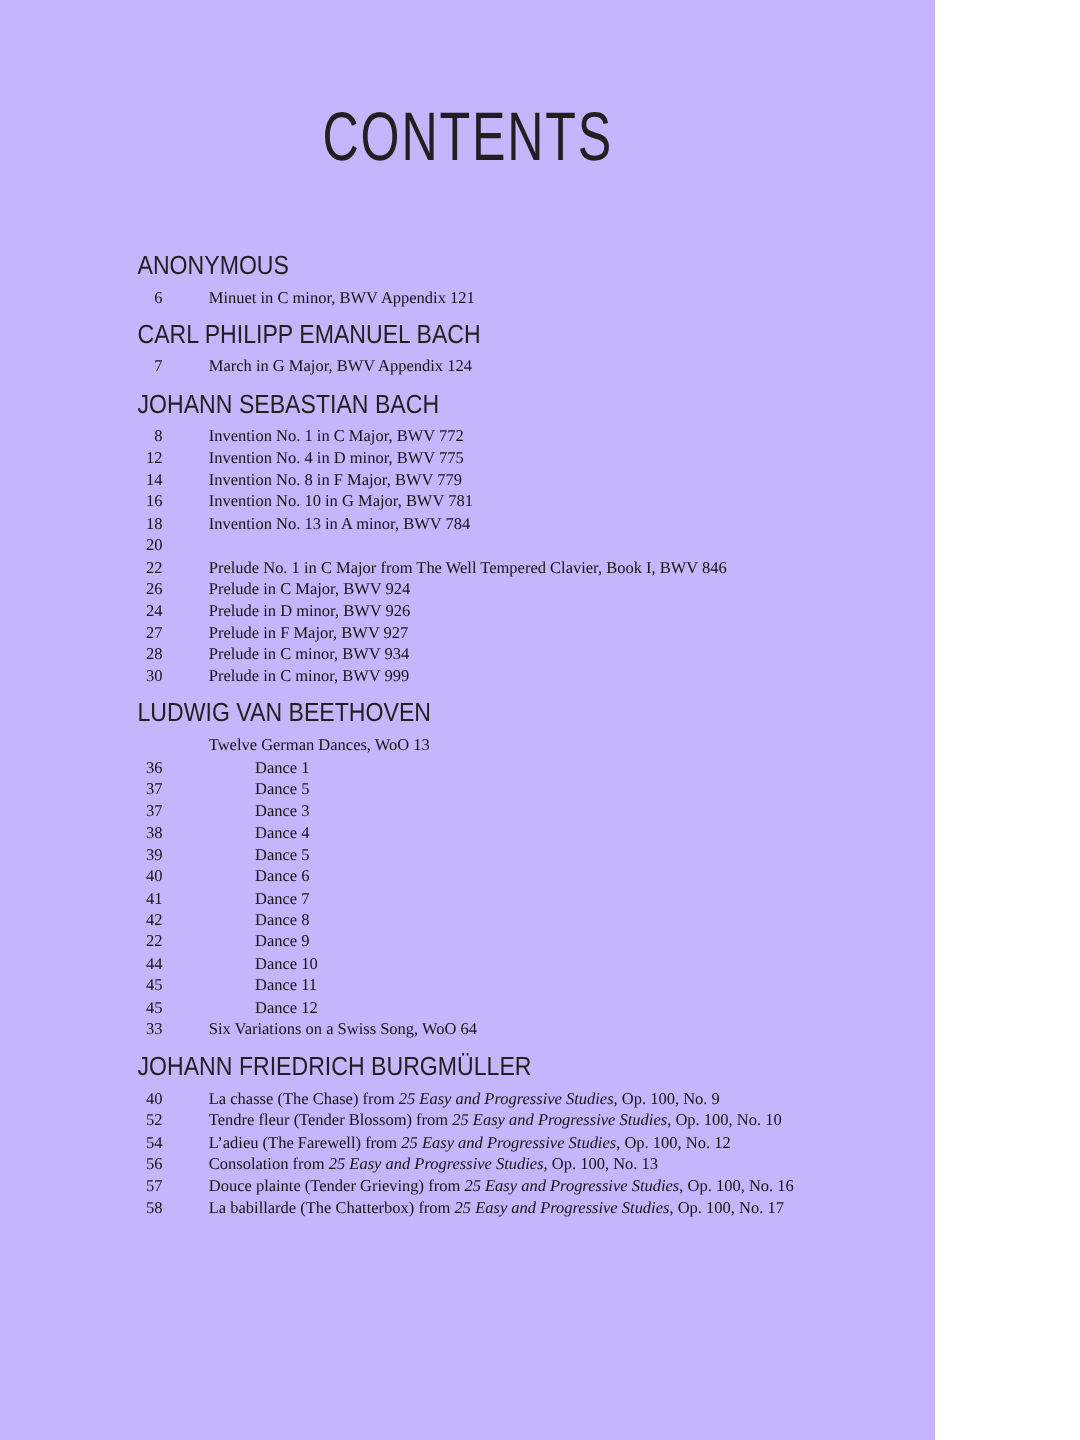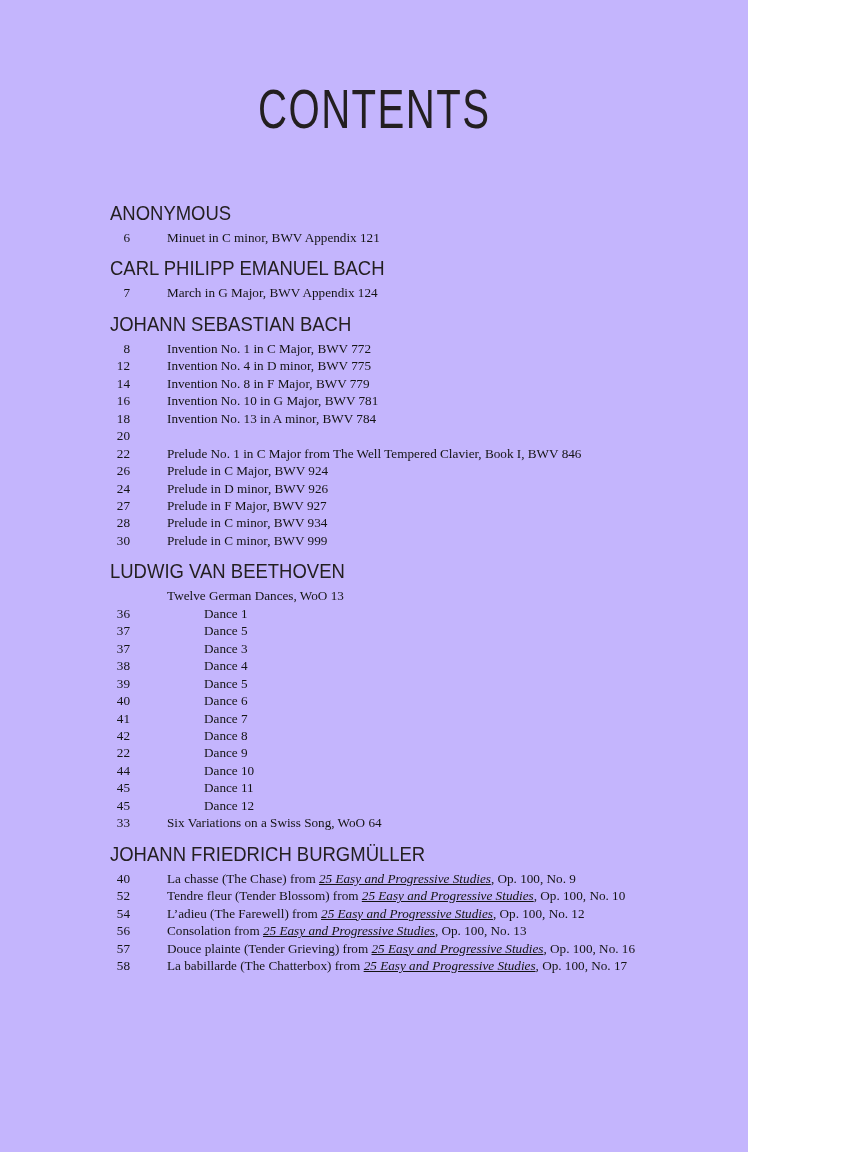--- a/index.html
+++ b/index.html
@@ -62,21 +62,20 @@
     text-align: right;
   }
   .entry-title {
     margin-left: 37px;
   }
   .entry-title.indent {
     margin-left: 74px;
   }
   .it {
     font-style: italic;
-    text-decoration: underline;
   }
 </style>
 </head>
 <body>
 
 <div class="page">
   <div class="title-wrap">
     <h1 class="title" style="margin:0; font-weight:300;">CONTENTS</h1>
   </div>
   <div class="toc" id="toc">

